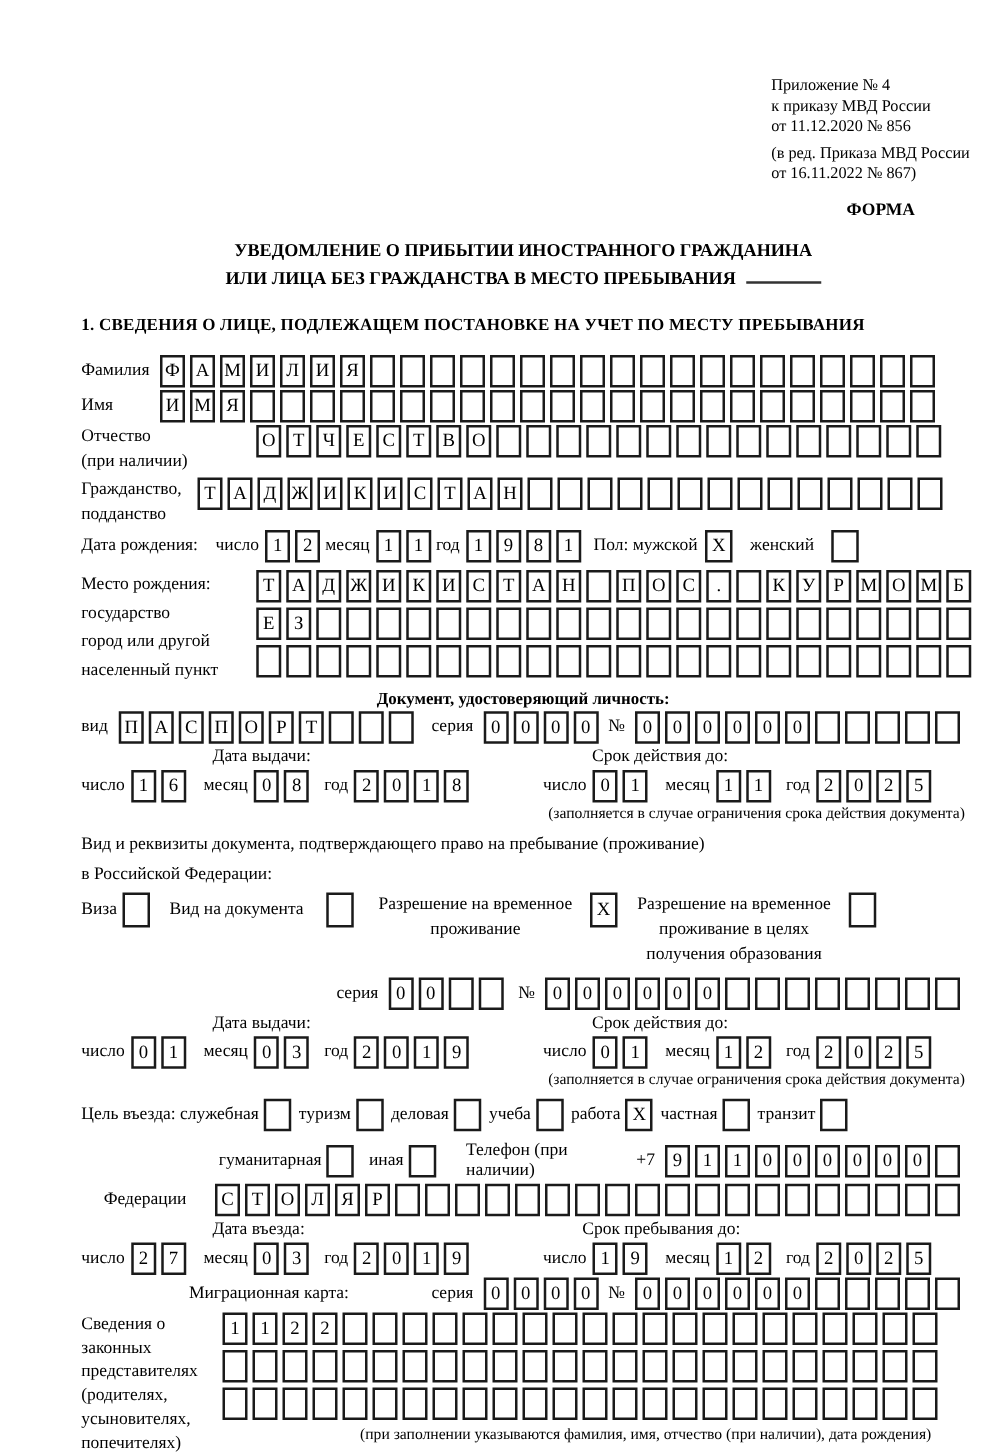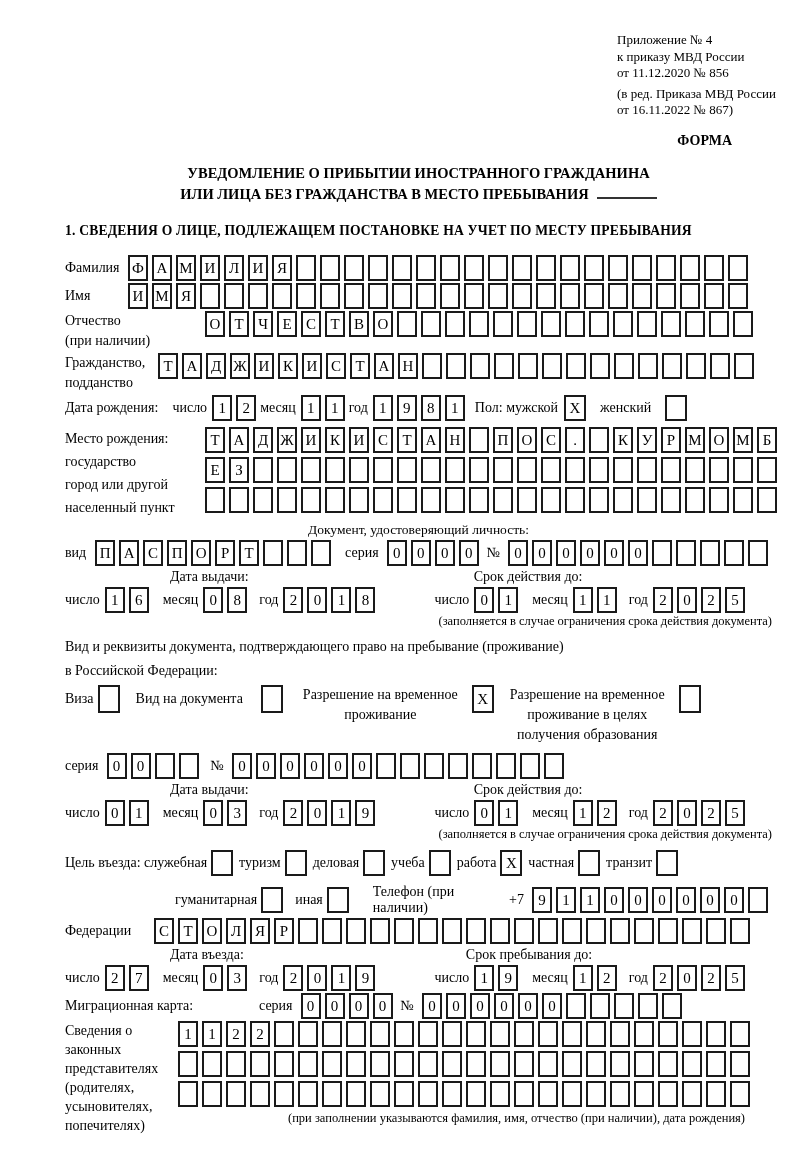--- a/index.html
+++ b/index.html
@@ -2,21 +2,21 @@
 <html><head>
 <meta charset="utf-8">
 <style>
   html,body{margin:0;padding:0;background:#fff;}
   .page{
     width:800px;height:1163px;box-sizing:border-box;background:#fff;color:#000;
     font-family:"Liberation Serif","DejaVu Serif",serif;
     padding:32px 28px 10px 65px;overflow:hidden;position:relative;
   }
   
-  .hdr{margin-left:552px;font-size:13px;line-height:16.5px;white-space:nowrap;}
+  .hdr{margin-left:552px;font-size:13px;line-height:16.5px;white-space:nowrap;margin-top:28px;}
   .hdr .rev{margin-top:4px;}
   .forma{margin-top:14px;padding-right:40px;text-align:right;font-weight:bold;font-size:14px;}
   .title{margin-top:14px;text-align:center;font-weight:bold;font-size:14.5px;line-height:21px;}
   .uline{display:inline-block;width:60px;height:13px;border-bottom:2px solid #333;margin-left:8px;}
   .sect{margin-top:18px;font-weight:bold;font-size:13.6px;letter-spacing:.2px;}
   
   .row{display:flex;align-items:flex-start;margin-top:4px;}
   .lbl{font-size:14px;line-height:26px;flex:none;}
   .lbl2{font-size:14px;line-height:20px;flex:none;}
   .boxes{display:inline-flex;flex:none;}
@@ -25,32 +25,32 @@
     margin-right:4px;text-align:center;font-size:15px;line-height:22px;flex:none;
   }
   .chk{
     box-sizing:border-box;display:inline-block;width:22px;height:28px;border:2px solid #1a1a1a;
     text-align:center;font-size:15px;line-height:24px;vertical-align:middle;flex:none;
   }
   .chk.small{height:26px;line-height:22px;}
   .mt16{margin-top:16px;} .mt8{margin-top:8px;} .mt2{margin-top:2px;} .mt6{margin-top:6px;}
   .w-surname{width:63px;} .w-patro{width:140px;} .w-citiz{width:93px;} .w-place{width:140px;}
   .w-vid{width:77px;} .w-prof{width:81px;} .w-reps{width:113px;}
-  .doc-head{margin-top:2px;text-align:center;font-weight:normal;font-size:13.5px;line-height:17px;}
+  .doc-head{margin-top:2px;text-align:center;font-weight:bold;font-size:13.5px;line-height:17px;}
   .dates-hdr{display:flex;font-size:14px;line-height:17px;margin-top:2px;}
   .dates-row{display:flex;align-items:center;margin-top:2px;font-size:14px;}
   .dg{display:flex;align-items:center;}
   .dg .dlbl{margin-right:5px;font-size:14px;}
   .note{font-size:12.5px;text-align:right;line-height:15px;margin-top:1px;}
   .intro{margin-top:6px;font-size:14px;line-height:24px;}
   .permits{display:flex;align-items:flex-start;margin-top:2px;font-size:14px;line-height:20px;}
   .center-lbl{text-align:center;}
   .purpose{display:flex;align-items:center;font-size:14px;margin-top:8px;}
   .purpose .chk,.purpose .cellchk{margin:0 6px 0 4px;}
-  .serrow{display:flex;align-items:center;font-size:14px;}
+  .serrow{display:flex;align-items:center;font-size:14px;justify-content:flex-end;}
   .serrow .slbl{margin-right:8px;}
   .reps{display:flex;align-items:flex-start;margin-top:2px;}
   .reps-rows .boxes{margin-bottom:4px;display:flex;}
   .bottom-note{font-size:12.5px;margin-left:110px;margin-top:2px;}
 </style>
 </head>
 <body>
 
 <div class="page">
 

